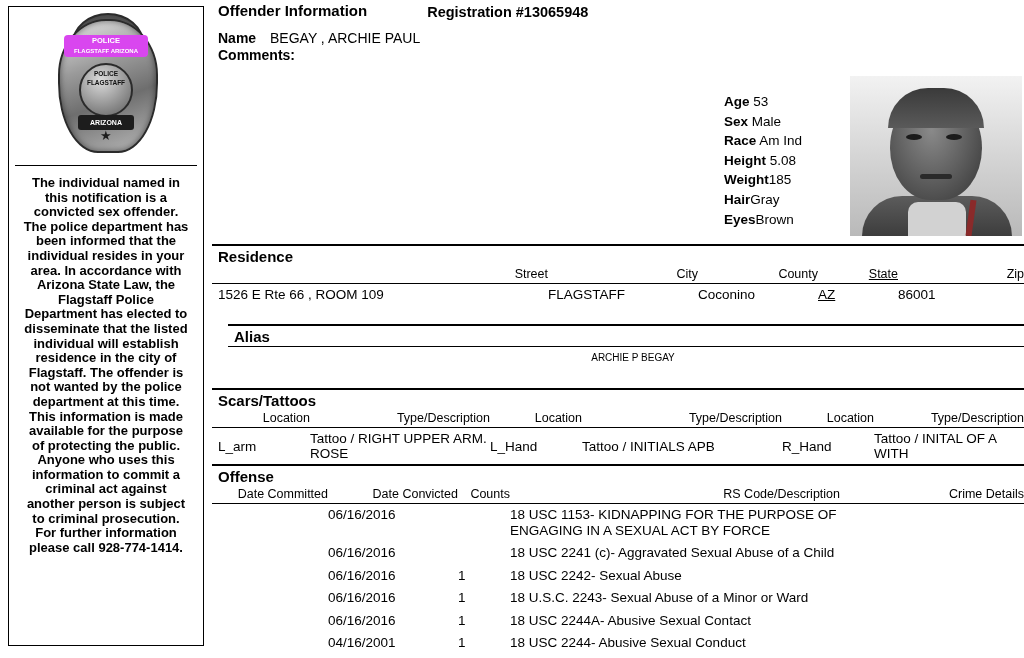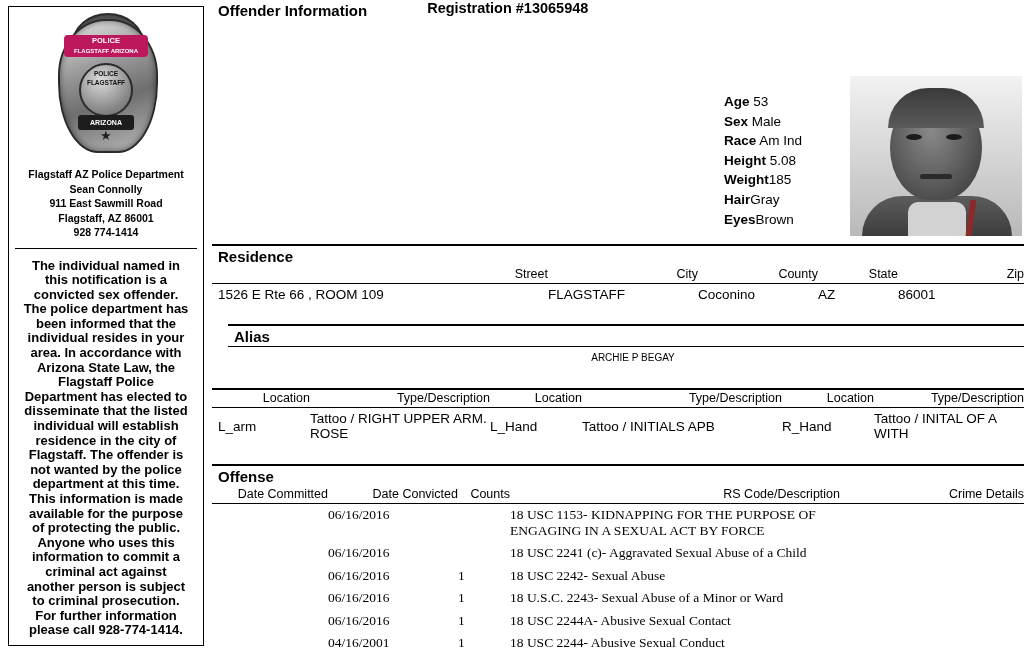--- a/index.html
+++ b/index.html
@@ -82,21 +82,21 @@
     background: radial-gradient(ellipse at 50% 80%, #8d8d8d 0%, #4a4a4a 70%, #2a2a2a 100%);
     border: 2px solid #2b2b2b;
     border-radius: 50% 50% 40% 40% / 80% 80% 20% 20%;
   }
   .badge .ribbon {
     position: absolute;
     left: 18px;
     top: 24px;
     width: 84px;
     height: 22px;
-    background: #be185d;
+    background: #d946ef;
     border-radius: 4px;
     color: #fff;
     font-size: 7.5px;
     font-weight: bold;
     text-align: center;
     line-height: 10px;
     padding-top: 1px;
     box-sizing: border-box;
   }
   .badge .inner-circle {
@@ -159,21 +159,21 @@
     margin-top: 6px;
   }
   .sec-head {
     font-size: 15px;
     font-weight: bold;
     padding: 2px 0 1px 6px;
   }
 
   .offender-head-row {
     display: flex;
-    align-items: flex-start;
+    align-items: flex-end;
     padding-left: 6px;
   }
   .offender-head-row .reg {
     margin-left: 60px;
     font-size: 14.5px;
     font-weight: bold;
   }
 
   .name-block {
     padding-left: 6px;
@@ -271,35 +271,35 @@
   }
   table.grid td {
     padding: 3px 0 4px 0;
     font-size: 13.5px;
   }
   .thin-rule { border-top: 1px solid #000; }
 
   .res-table th:nth-child(1), .res-table td:nth-child(1) { padding-left: 6px; width: 330px;}
   .res-table th:nth-child(2), .res-table td:nth-child(2) { width: 150px; }
   .res-table th:nth-child(3), .res-table td:nth-child(3) { width: 120px; }
-  .res-table th:nth-child(4), .res-table td:nth-child(4) { width: 80px; }
+  .res-table th:nth-child(4), .res-table td:nth-child(4) { width: 80px; text-decoration: underline; }
 
   .alias-val { padding: 5px 8px 5px 6px; font-size: 10px; text-align: center; }
 
   .st-table { font-size: 11px; }
   .st-table th { font-size: 12.5px; }
   .st-table td { font-size: 11px; padding: 3px 0 3px 0; }
   .st-table th:nth-child(1), .st-table td:nth-child(1) { padding-left: 6px; width: 92px; }
   .st-table th:nth-child(2), .st-table td:nth-child(2) { width: 180px; }
   .st-table th:nth-child(3), .st-table td:nth-child(3) { width: 92px; }
   .st-table th:nth-child(4), .st-table td:nth-child(4) { width: 200px; }
   .st-table th:nth-child(5), .st-table td:nth-child(5) { width: 92px; }
 
   .off-table th { font-size: 12.5px; }
-  .off-table td { font-size: 13.5px; vertical-align: top; line-height: 15.5px; padding: 1px 0; font-family: Liberation Serif, serif; }
+  .off-table td { font-size: 13.5px; vertical-align: top; line-height: 15.5px; padding: 1px 0; }
   .off-table th:nth-child(1), .off-table td:nth-child(1) { padding-left: 6px; width: 110px; }
   .off-table th:nth-child(2), .off-table td:nth-child(2) { width: 130px; }
   .off-table th:nth-child(3), .off-table td:nth-child(3) { width: 52px; }
   .off-table th:nth-child(4), .off-table td:nth-child(4) { width: 330px; }
 </style>
 </head>
 <body>
 
 <div class="page">
 
@@ -312,41 +312,44 @@
         <div class="ribbon">
           <div>POLICE</div>
           <div style="font-size:6px;">FLAGSTAFF ARIZONA</div>
         </div>
         <div class="inner-circle">POLICE FLAGSTAFF</div>
         <div class="arizona">ARIZONA</div>
         <div class="star">★</div>
       </div>
     </div>
 
-    <div class="dept-block">
-      <div>Flagstaff AZ Police Department</div>
-      <div>Sean Connolly</div>
-      <div>911 East Sawmill Road</div>
-      <div>Flagstaff, AZ 86001</div>
-      <div>928 774-1414</div>
-    </div>
 
     <div class="left-divider"></div>
 
     <div class="notice">The individual named in this notification is a convicted sex offender. The police department has been informed that the individual resides in your area. In accordance with Arizona State Law, the Flagstaff Police Department has elected to disseminate that the listed individual will establish residence in the city of Flagstaff. The offender is not wanted by the police department at this time. This information is made available for the purpose of protecting the public. Anyone who uses this information to commit a criminal act against another person is subject to criminal prosecution. For further information please call 928-774-1414.</div>
   </div>
 
   <div class="main">
 
 
     <div class="offender-head-row">
       <div class="sec-head" style="padding-left:0">Offender Information</div>
       <div class="reg">Registration #13065948</div>
     </div>
 
+    <div class="name-block">
+      <div>
+        <span class="lbl">Name</span>
+        <span style="margin-left:10px;">BEGAY , ARCHIE PAUL</span>
+      </div>
+      <div>
+        <span class="lbl">Comments:</span>
+        <span style="margin-left:6px;"></span>
+      </div>
+    </div>
 
     <div class="vitals">
       <div><span class="lbl">Age</span> <span>53</span></div>
       <div><span class="lbl">Sex</span> <span>Male</span></div>
       <div><span class="lbl">Race</span> <span>Am Ind</span></div>
       <div><span class="lbl">Height</span> <span>5.08</span></div>
       <div><span class="lbl">Weight</span><span>185</span></div>
       <div><span class="lbl">Hair</span><span>Gray</span></div>
       <div><span class="lbl">Eyes</span><span>Brown</span></div>
     </div>
@@ -390,20 +393,21 @@
 
     <div style="position:absolute; left:16px; top:318px; width:812px;">
       <div class="section-bar"></div>
       <div class="sec-head">Alias</div>
       <div class="thin-rule"></div>
       <div class="alias-val">ARCHIE P BEGAY</div>
     </div>
 
     <div style="position:absolute; left:0; top:382px; width:812px;">
       <div class="section-bar"></div>
+      <div class="sec-head">Scars/Tattoos</div>
       <table class="grid st-table">
         <thead>
           <tr>
             <th>Location</th>
             <th>Type/Description</th>
             <th>Location</th>
             <th>Type/Description</th>
             <th>Location</th>
             <th>Type/Description</th>
           </tr>

